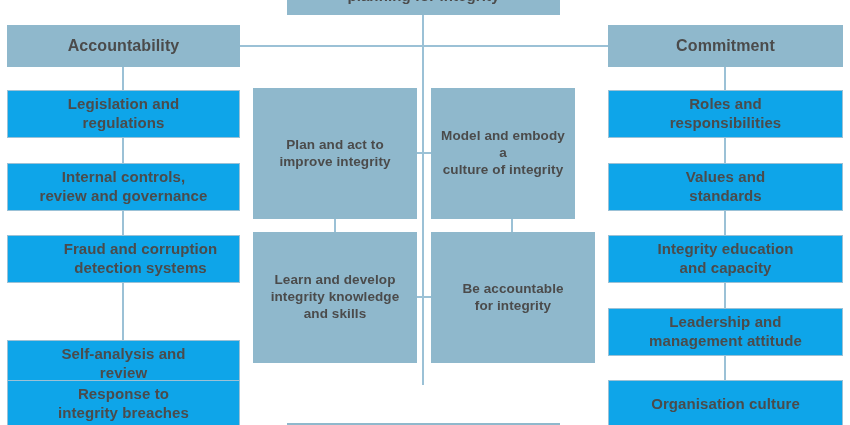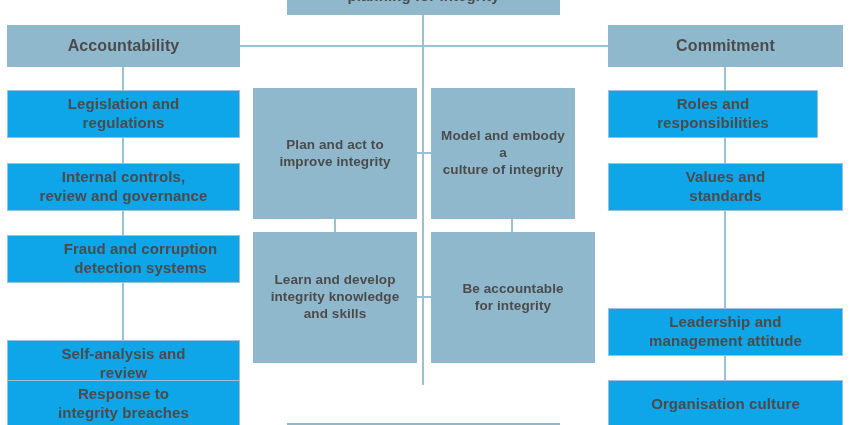--- a/index.html
+++ b/index.html
@@ -111,27 +111,31 @@
   </div>
   <div class="box box-outline leaf" style="left:7px; top:308px; width:233px; height:48px;margin-top:32px;">
     <span class="box-inner">Self-analysis and
 review</span>
   </div>
   <div class="box box-outline leaf" style="left:7px; top:380px; width:233px; height:48px;">
     <span class="box-inner">Response to
 integrity breaches</span>
   </div>
 
-  <div class="box box-outline leaf" style="left:608px; top:90px; width:210px; height:48px;">
+  <div class="box box-outline leaf" style="left:608px; top:90px; width:235px; height:48px;">
     <span class="box-inner">Roles and
 responsibilities</span>
   </div>
   <div class="box box-outline leaf" style="left:608px; top:163px; width:235px; height:48px;">
     <span class="box-inner">Values and
 standards</span>
+  </div>
+  <div class="box box-outline leaf" style="left:608px; top:235px; width:235px; height:48px;">
+    <span class="box-inner">Integrity education
+and capacity</span>
   </div>
   <div class="box box-outline leaf" style="left:608px; top:308px; width:235px; height:48px;">
     <span class="box-inner">Leadership and
 management attitude</span>
   </div>
   <div class="box box-outline leaf" style="left:608px; top:380px; width:235px; height:48px;">
     <span class="box-inner">Organisation culture</span>
   </div>
 
   <div class="box box-filled center-label" style="left:253px; top:88px; width:164px; height:131px;">

